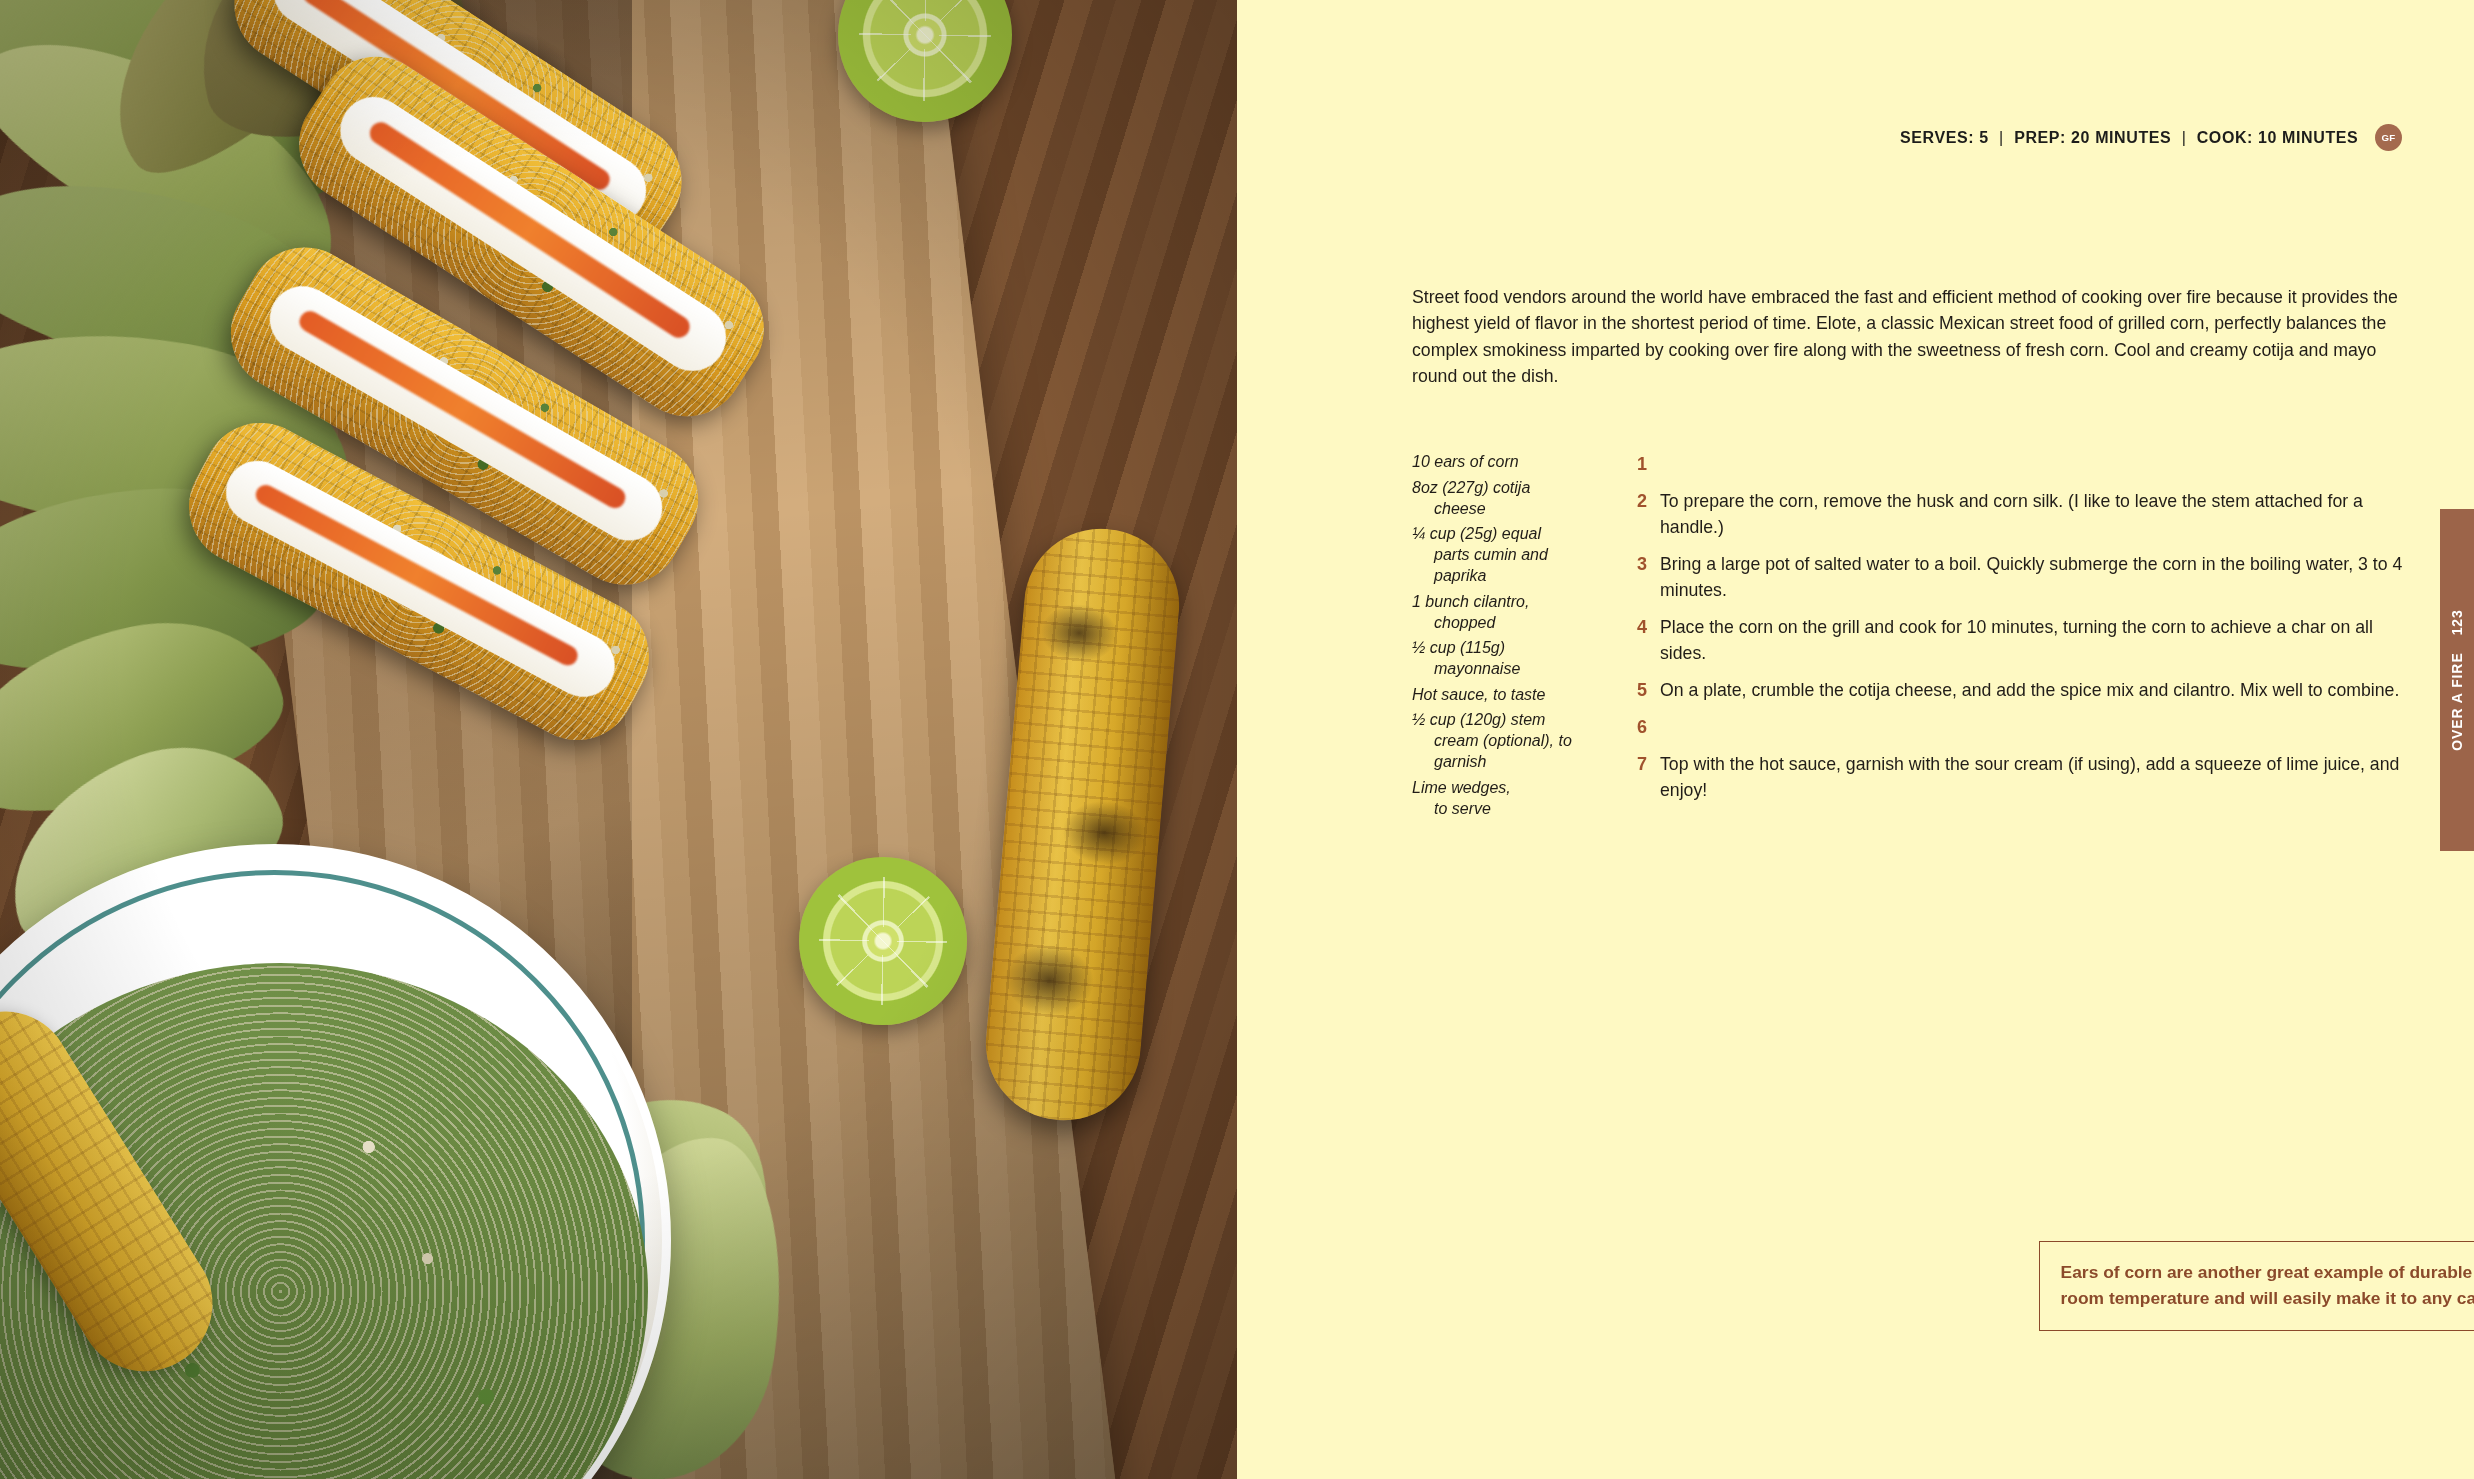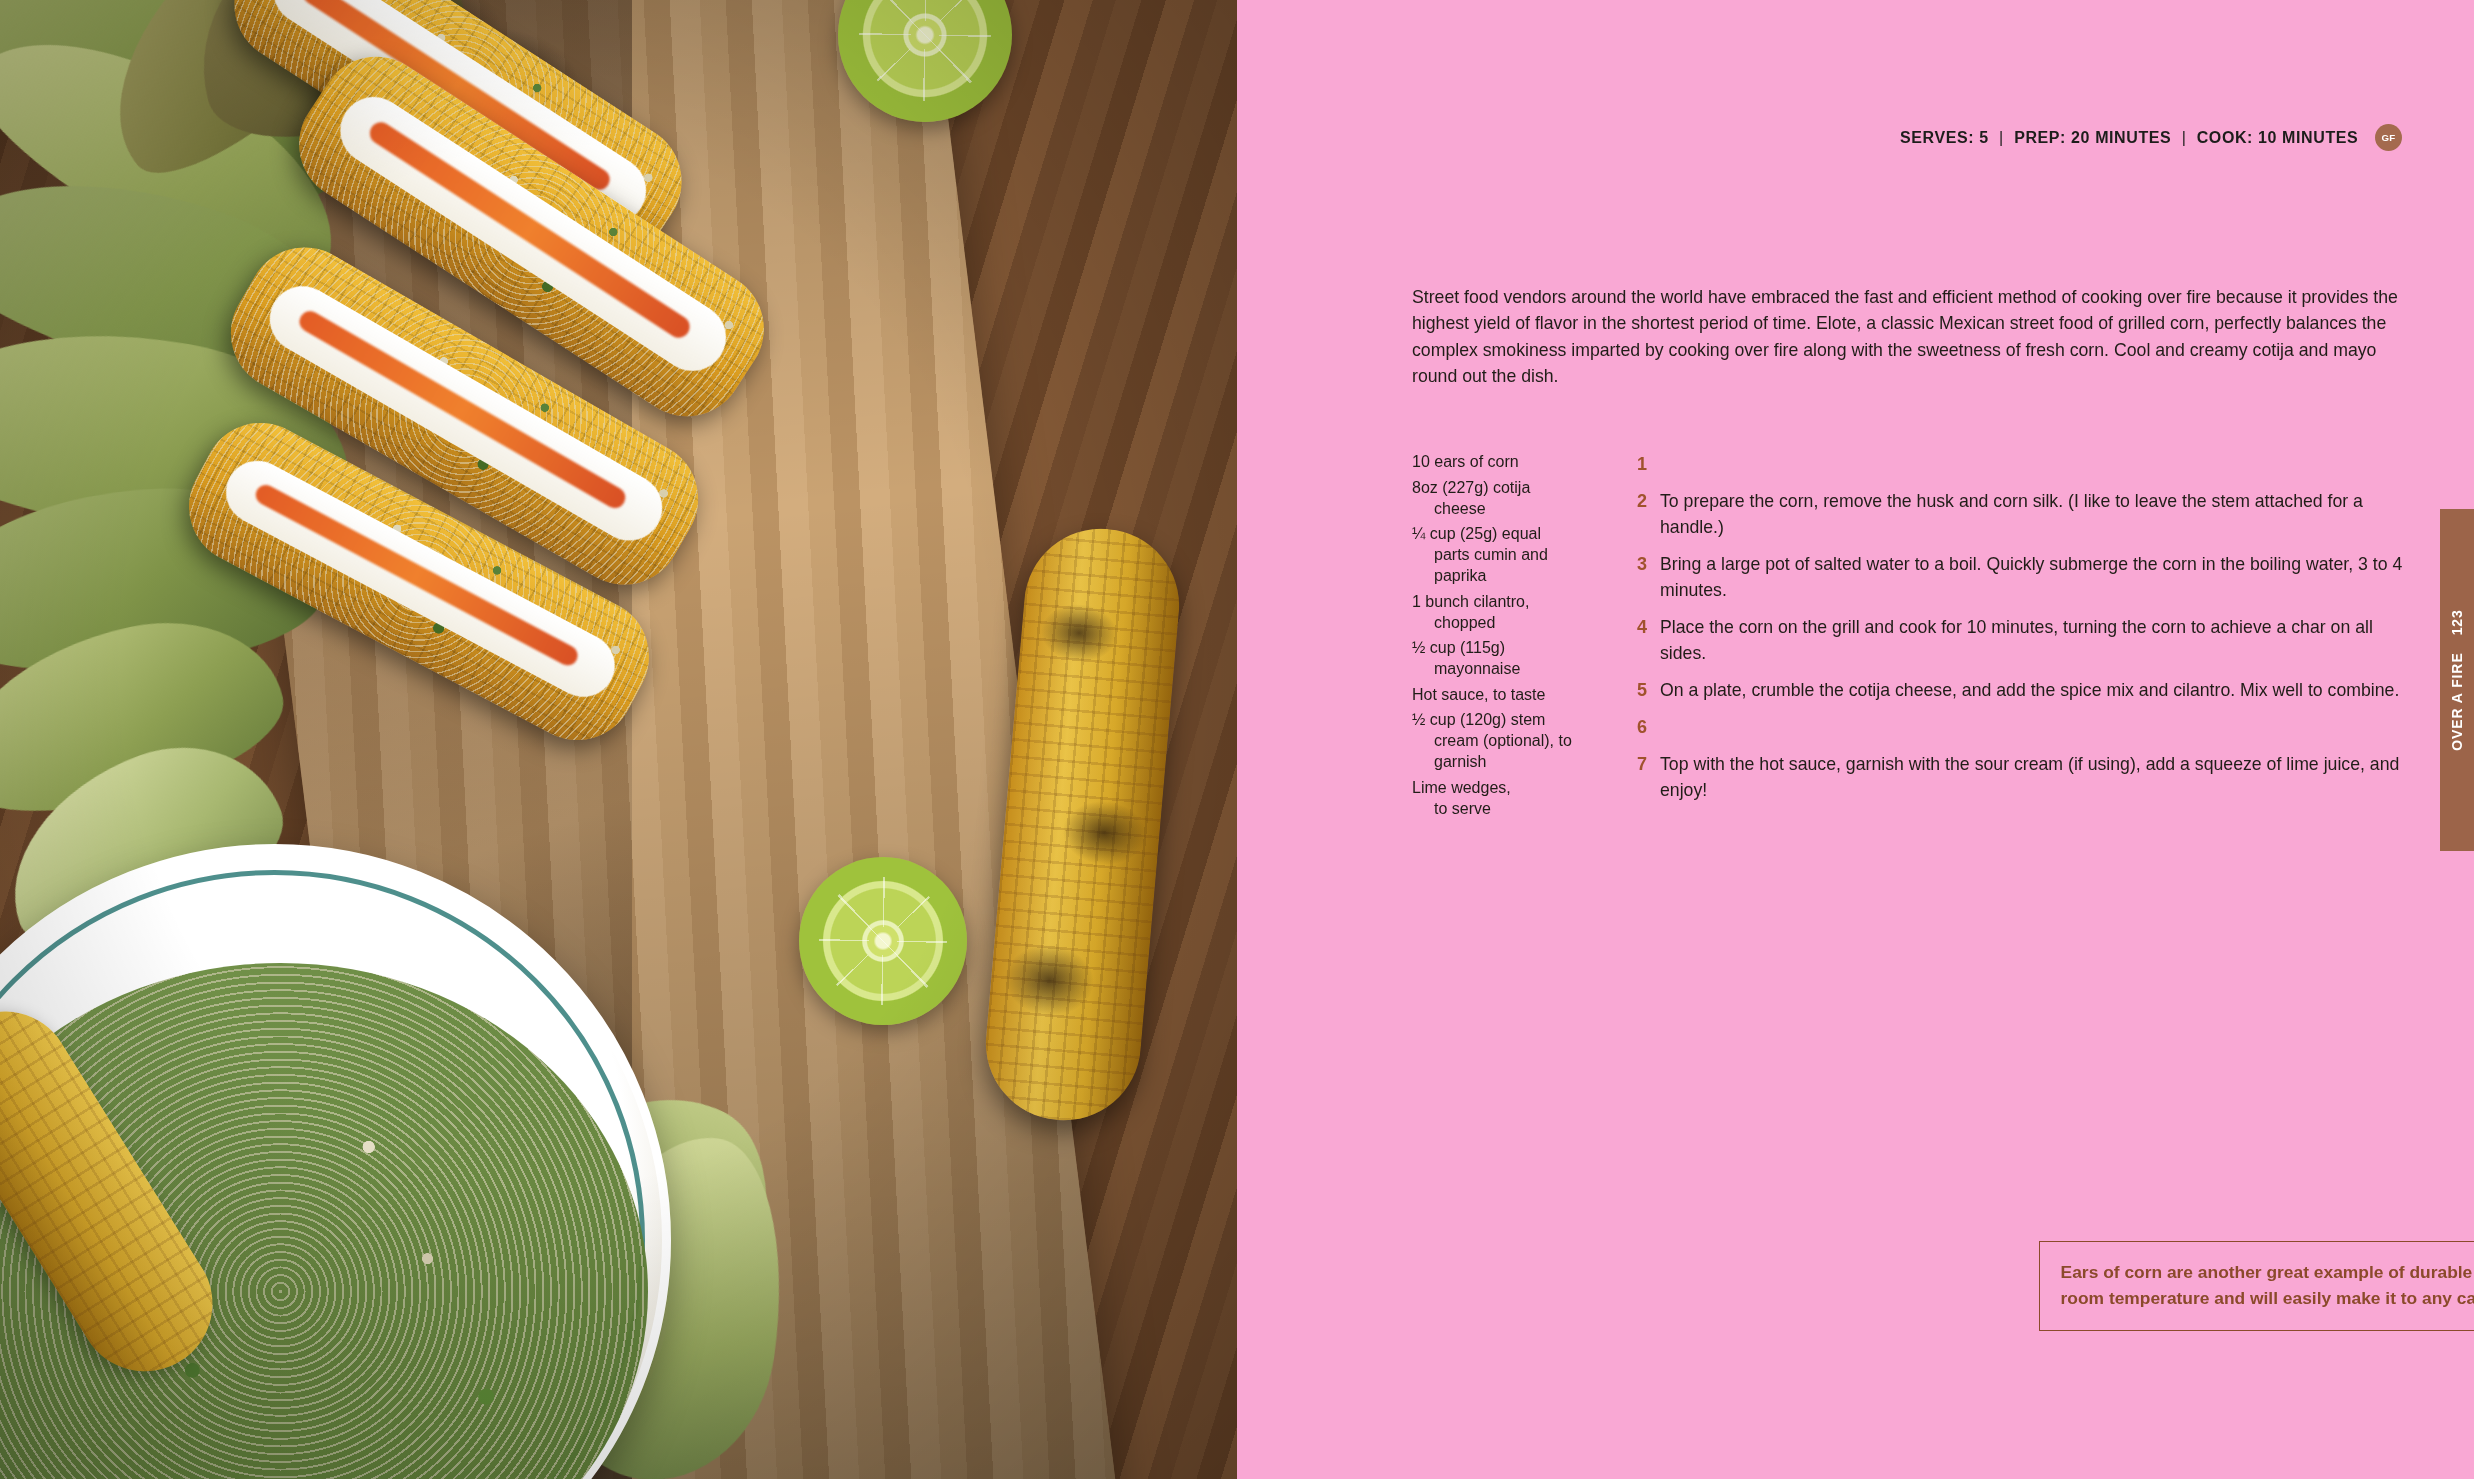--- a/index.html
+++ b/index.html
@@ -223,21 +223,21 @@
     position:absolute; inset:0;
     background: radial-gradient(ellipse at 45% 45%, rgba(0,0,0,0) 45%, rgba(0,0,0,.30) 100%);
     pointer-events:none;
   }
 
   
   .text-page {
     position: relative;
     width: 1237px;
     height: 1480px;
-    background: #f9a8d4;
+    background: #fef9c3;
   }
 
   .meta-line {
     position: absolute;
     right: 72px;
     top: 124px;
     display: flex;
     align-items: center;
     gap: 10.3px;
     font-size: 16px;
@@ -280,21 +280,21 @@
 
   .ingredients {
     position:absolute;
     left: 175px;
     top: 451px;
     width: 175px;
     font-size: 16px;
     line-height: 21px;
     color: #211d18;
   }
-  .ing-item { margin-bottom: 4.5px; padding-left: 0; }
+  .ing-item { margin-bottom: 4.5px; padding-left: 0; font-style: italic; }
   .ing-item .cont { display:block; padding-left: 22px; }
 
   .steps {
     position:absolute;
     left: 393px;
     top: 451px;
     width: 773px;
   }
   .step {
     display: flex;

